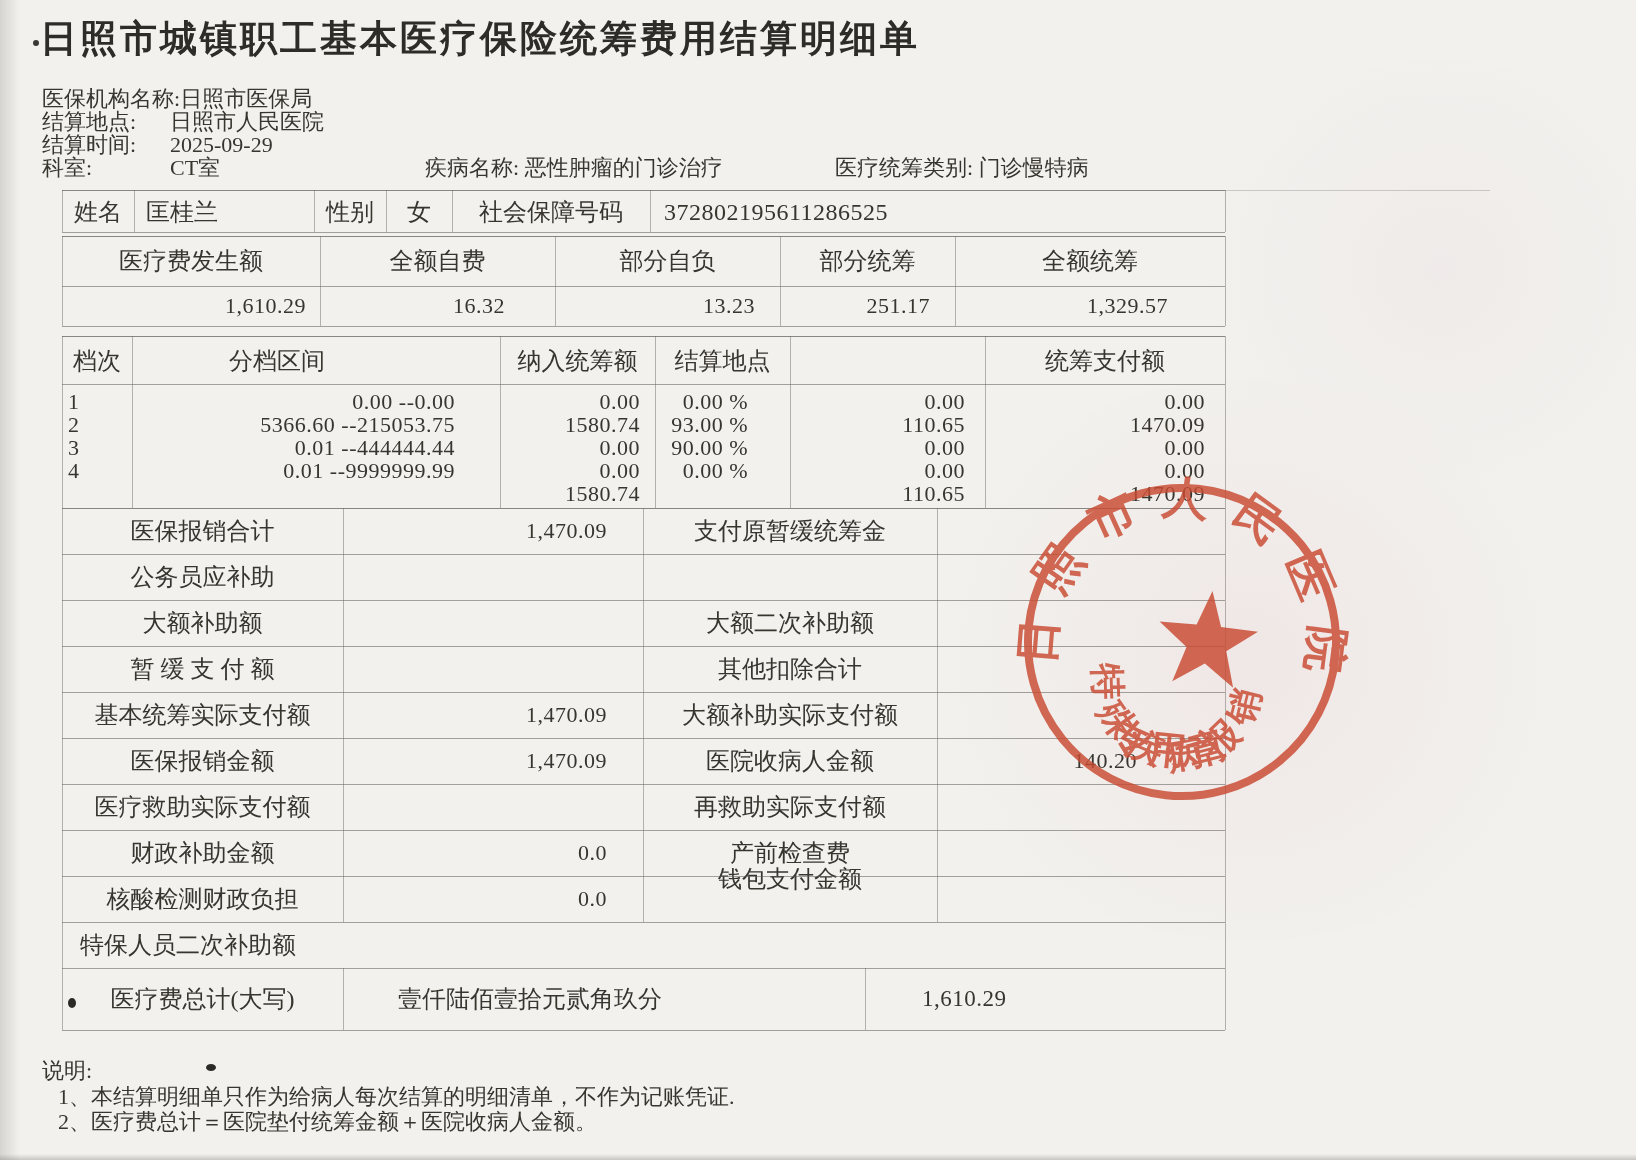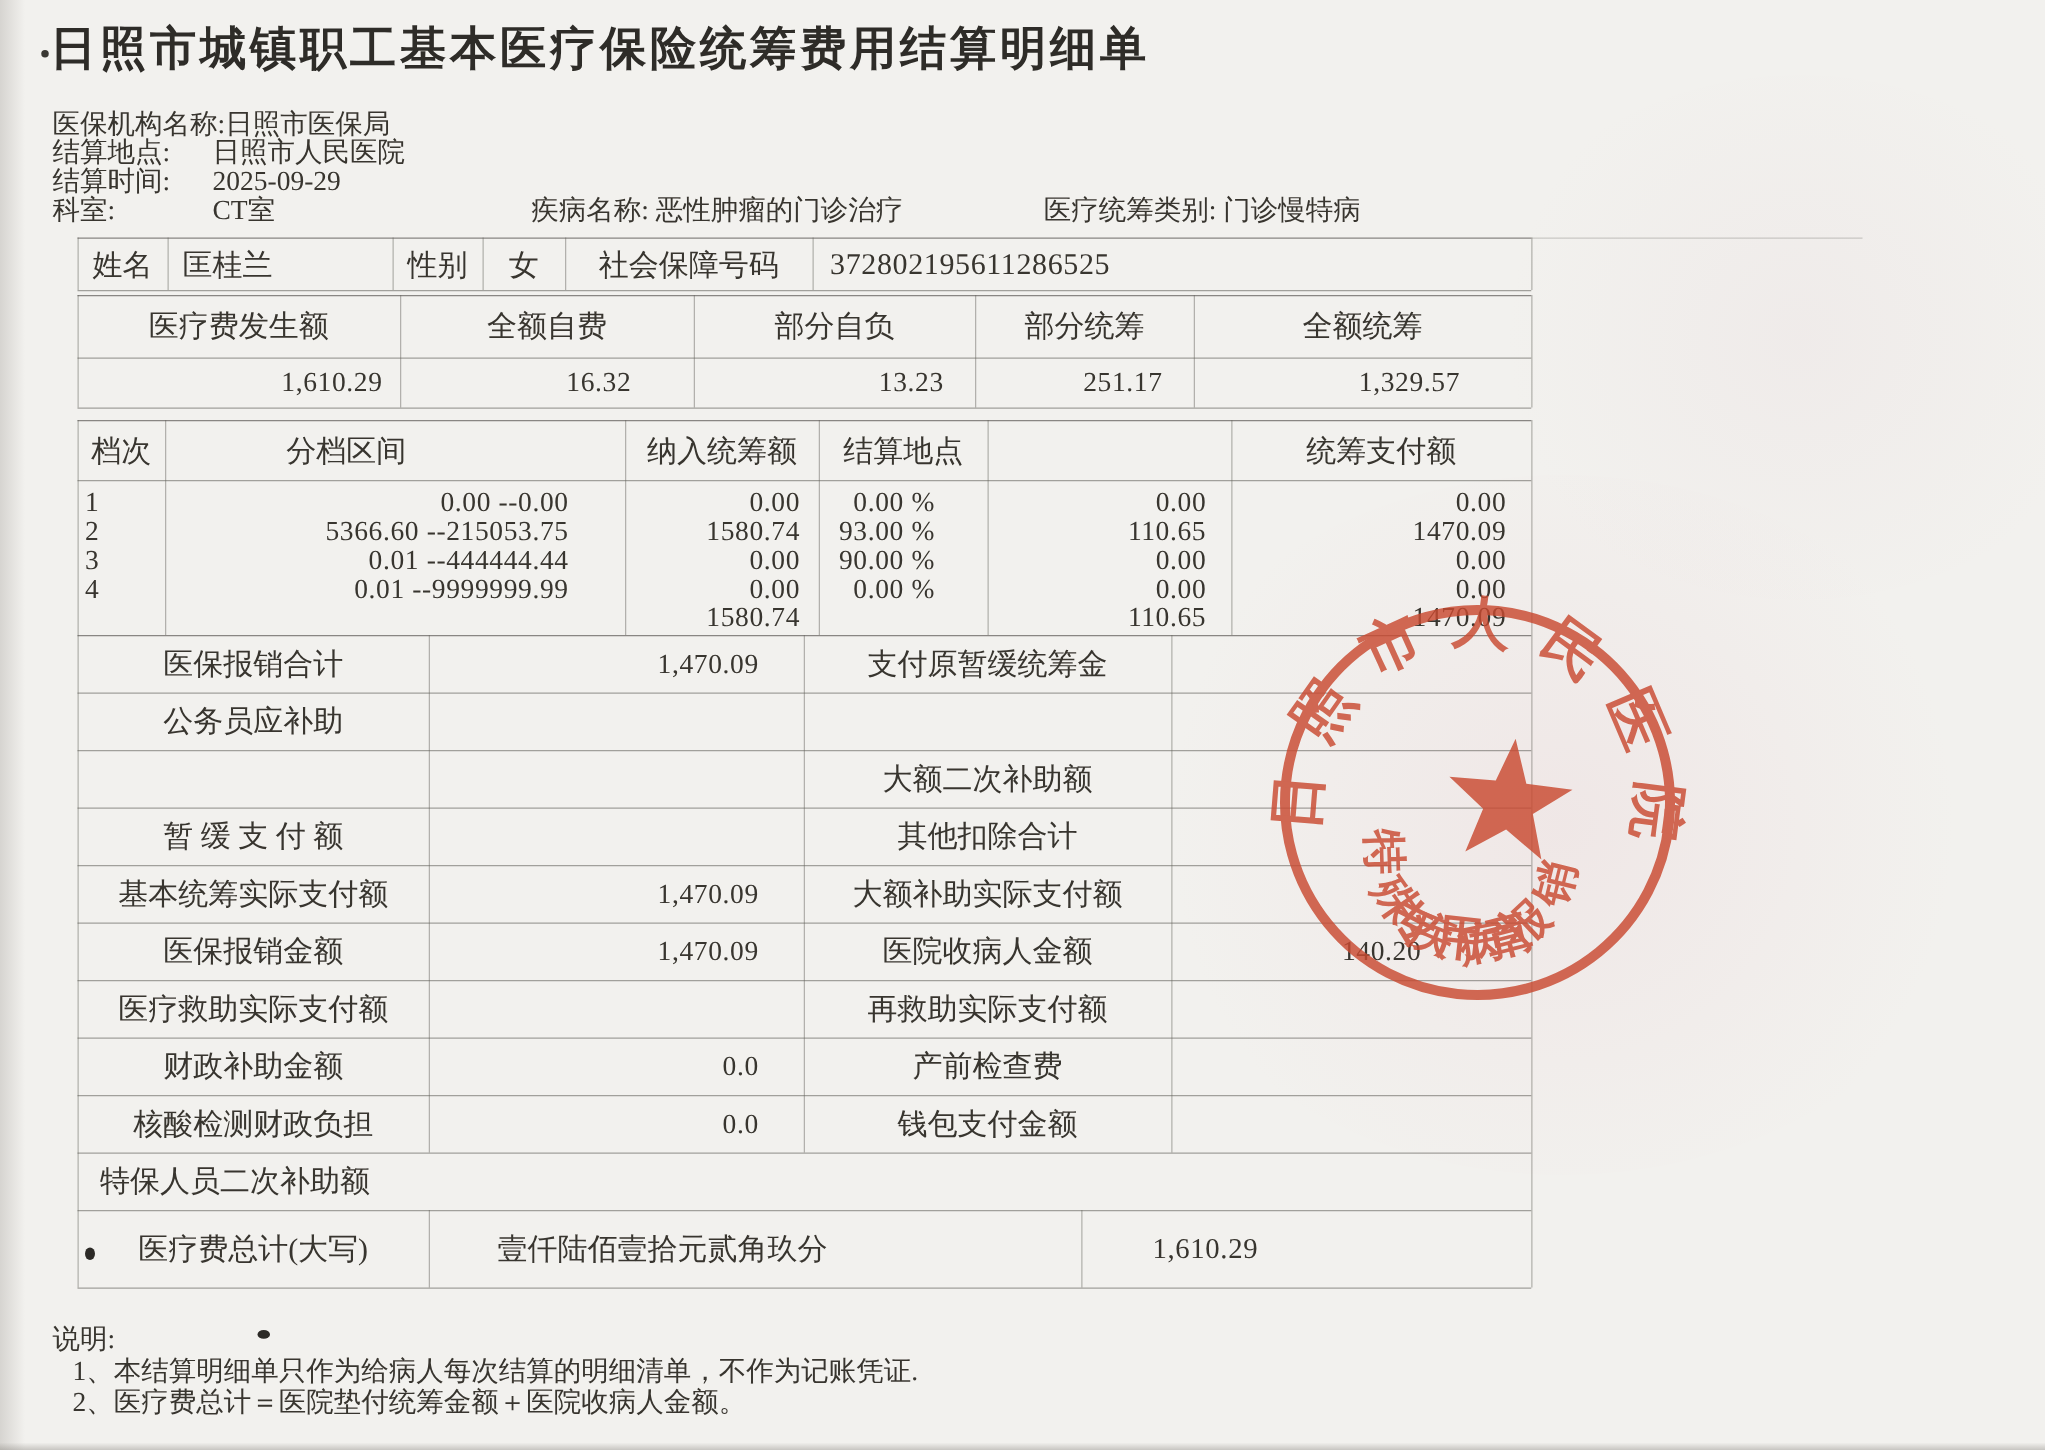--- a/index.html
+++ b/index.html
@@ -124,20 +124,21 @@
 
   <div class="c center" style="left:62px;top:508px;width:281px;height:46px">医保报销合计</div>
   <div class="c right num" style="left:343px;top:508px;width:264px;height:46px">1,470.09</div>
   <div class="c center" style="left:643px;top:508px;width:294px;height:46px">支付原暂缓统筹金</div>
   <div class="c right num" style="left:937px;top:508px;width:200px;height:46px"></div>
 
   <div class="c center" style="left:62px;top:554px;width:281px;height:46px">公务员应补助</div>
   <div class="c right num" style="left:343px;top:554px;width:264px;height:46px"></div>
   <div class="c right num" style="left:937px;top:554px;width:200px;height:46px"></div>
 
+  <div class="c center" style="left:62px;top:600px;width:281px;height:46px">大额补助额</div>
   <div class="c right num" style="left:343px;top:600px;width:264px;height:46px"></div>
   <div class="c center" style="left:643px;top:600px;width:294px;height:46px">大额二次补助额</div>
   <div class="c right num" style="left:937px;top:600px;width:200px;height:46px"></div>
 
   <div class="c center" style="left:62px;top:646px;width:281px;height:46px">暂 缓 支 付 额</div>
   <div class="c right num" style="left:343px;top:646px;width:264px;height:46px"></div>
   <div class="c center" style="left:643px;top:646px;width:294px;height:46px">其他扣除合计</div>
   <div class="c right num" style="left:937px;top:646px;width:200px;height:46px"></div>
 
   <div class="c center" style="left:62px;top:692px;width:281px;height:46px">基本统筹实际支付额</div>
@@ -155,21 +156,21 @@
   <div class="c center" style="left:643px;top:784px;width:294px;height:46px">再救助实际支付额</div>
   <div class="c right num" style="left:937px;top:784px;width:200px;height:46px"></div>
 
   <div class="c center" style="left:62px;top:830px;width:281px;height:46px">财政补助金额</div>
   <div class="c right num" style="left:343px;top:830px;width:264px;height:46px">0.0</div>
   <div class="c center" style="left:643px;top:830px;width:294px;height:46px">产前检查费</div>
   <div class="c right num" style="left:937px;top:830px;width:200px;height:46px"></div>
 
   <div class="c center" style="left:62px;top:876px;width:281px;height:46px">核酸检测财政负担</div>
   <div class="c right num" style="left:343px;top:876px;width:264px;height:46px">0.0</div>
-  <div class="c center" style="left:643px;top:876px;width:294px;height:46px">钱包支付金额</div>
+  <div class="c center" style="left:643px;top:856px;width:294px;height:46px">钱包支付金额</div>
   <div class="c right num" style="left:937px;top:876px;width:200px;height:46px"></div>
 
   <div class="c" style="left:80px;top:922px;width:400px;height:46px">特保人员二次补助额</div>
 
   <div class="c center" style="left:62px;top:968px;width:281px;height:62px">医疗费总计(大写)</div>
   <div class="c" style="left:398px;top:968px;width:460px;height:62px">壹仟陆佰壹拾元贰角玖分</div>
   <div class="c num" style="left:922px;top:968px;width:200px;height:62px;font-size:23px">1,610.29</div>
 
   <div class="notes" style="top:1056px">说明:</div>
   <div class="notes" style="left:58px;top:1082px">1、本结算明细单只作为给病人每次结算的明细清单，不作为记账凭证.</div>

